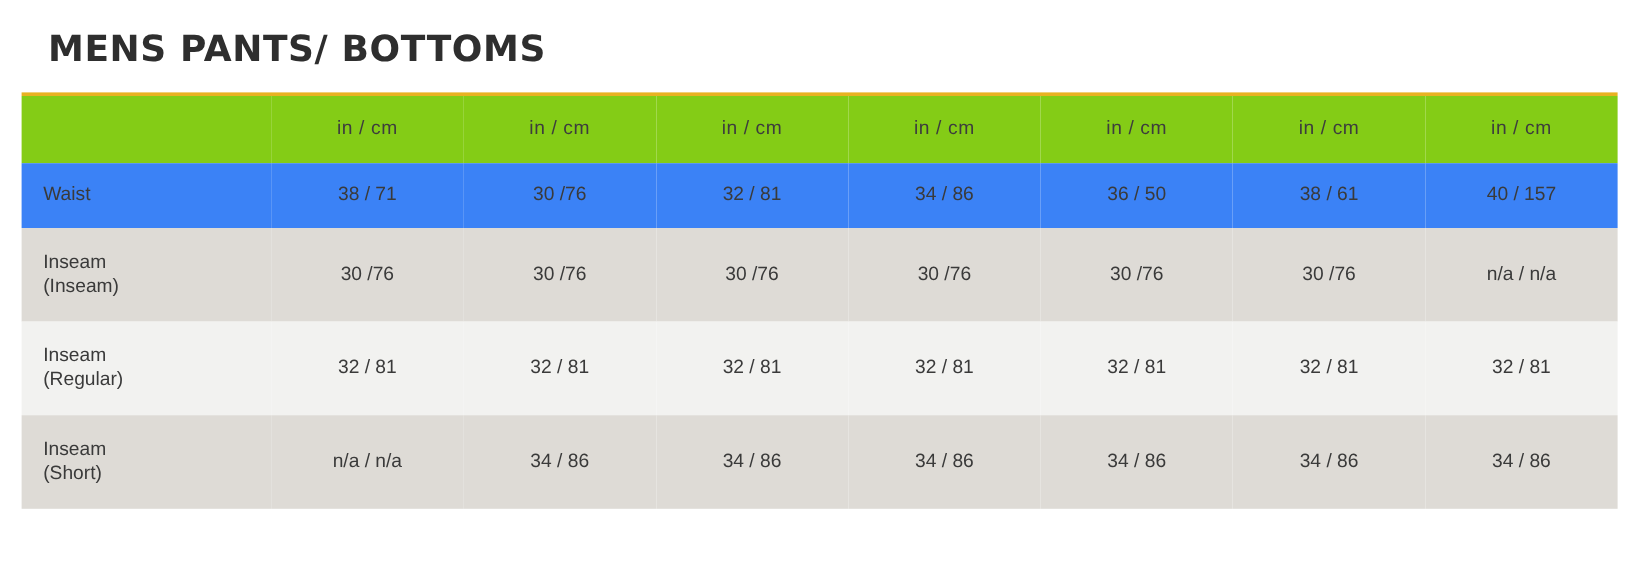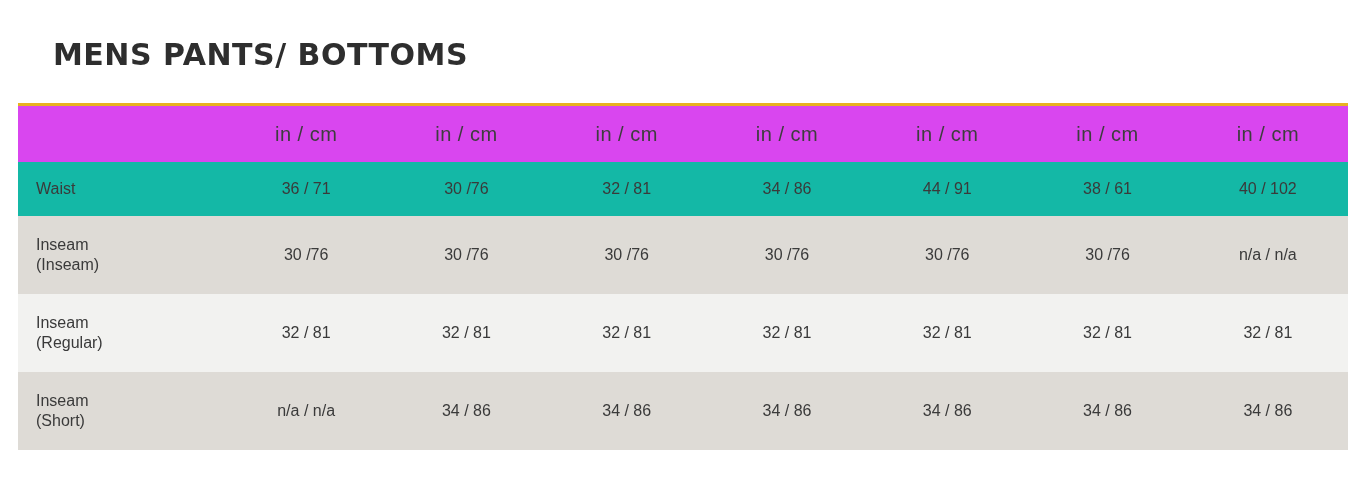--- a/index.html
+++ b/index.html
@@ -20,21 +20,21 @@
     height: 482px;
     box-sizing: border-box;
     padding: 0 18px;
   }
   .title {
     font-size: 30px;
     font-weight: bold;
     letter-spacing: 0.5px;
     color: #2e2e2e;
     padding: 20px 0 14px 18px;
-    margin: 17px;
+    margin: 4px;
     font-family: "DejaVu Sans", sans-serif;
   }
   .rule {
     height: 3px;
     background: #e8b221;
     width: 1330px;
     margin: 0 0 0 0;
   }
   table.size-chart {
     width: 1330px;
@@ -52,25 +52,25 @@
   .row-head {
     text-align: left !important;
     padding-left: 18px !important;
     font-size: 16px;
     color: #2e2e2e;
     line-height: 1.25;
     width: 190px;
   }
   tr.r-header td {
     height: 56px;
-    background: #d946ef;
-    font-size: 20px;
+    background: #84cc16;
+    font-size: 16px;
     color: #3d3d3d;
   }
-  tr.r-0 td { height: 54px; background: #14b8a6; }
+  tr.r-0 td { height: 54px; background: #3b82f6; }
   tr.r-1 td { height: 78px; background: #dedbd6; }
   tr.r-2 td { height: 78px; background: #f2f2f0; }
   tr.r-3 td { height: 78px; background: #dedbd6; }
   .hdr-label { letter-spacing: 0.5px; }
   .sub { display: block; }
 </style>
 </head>
 <body>
 
 <div class="page">
@@ -90,27 +90,27 @@
         <td class="hdr-label">in / cm</td>
         <td class="hdr-label">in / cm</td>
         <td class="hdr-label">in / cm</td>
       </tr>
 
       <tr class="r-0">
         <td class="row-head">
           <span class="sub">Waist</span>
           <span class="sub"></span>
         </td>
-        <td>36 / 71</td>
+        <td>38 / 71</td>
         <td>30 /76</td>
         <td>32 / 81</td>
         <td>34 / 86</td>
-        <td>44 / 91</td>
+        <td>36 / 50</td>
         <td>38 / 61</td>
-        <td>40 / 102</td>
+        <td>40 / 157</td>
       </tr>
 
       <tr class="r-1">
         <td class="row-head">
           <span class="sub">Inseam</span>
           <span class="sub">(Inseam)</span>
         </td>
         <td>30 /76</td>
         <td>30 /76</td>
         <td>30 /76</td>

